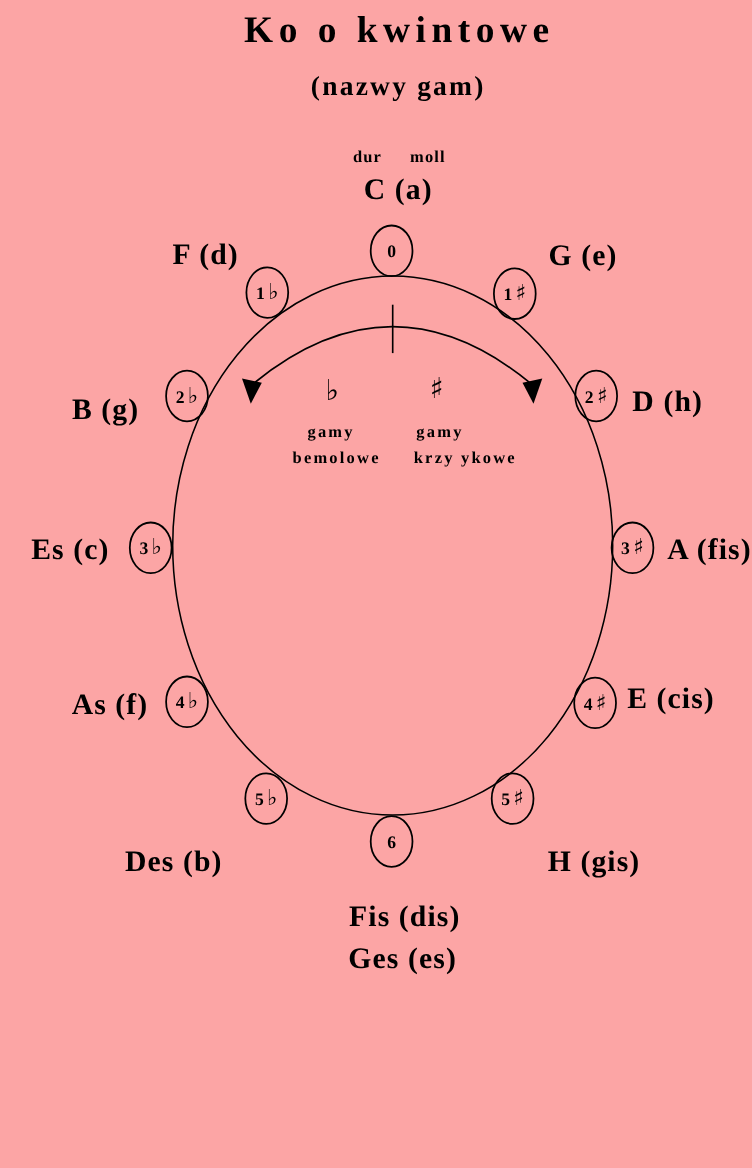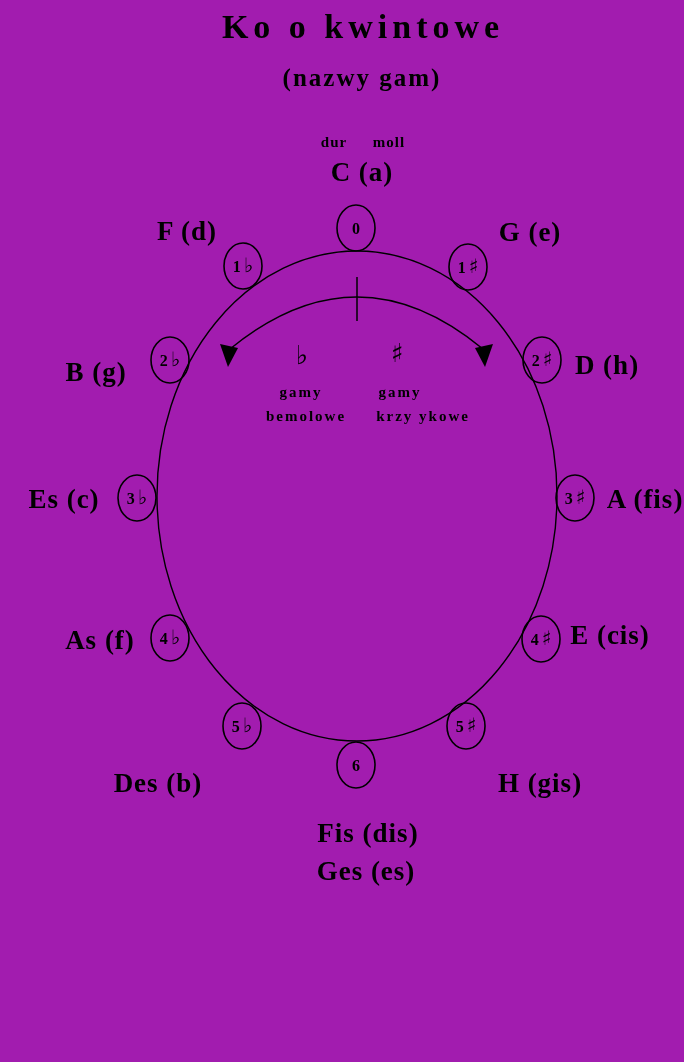--- a/index.html
+++ b/index.html
@@ -4,21 +4,21 @@
 <style>
   html, body {
     margin: 0;
     padding: 0;
     background: #ffffff;
   }
   .canvas {
     position: relative;
     width: 684px;
     height: 1062px;
-    background: #a21caf;
+    background: #fca5a5;
     overflow: hidden;
   }
   svg { display: block; }
   .serif-text {
     font-family: "Liberation Serif", "DejaVu Serif", serif;
     fill: #000000;
   }
   .music-glyph {
     font-family: "DejaVu Sans", sans-serif;
     fill: #000000;

